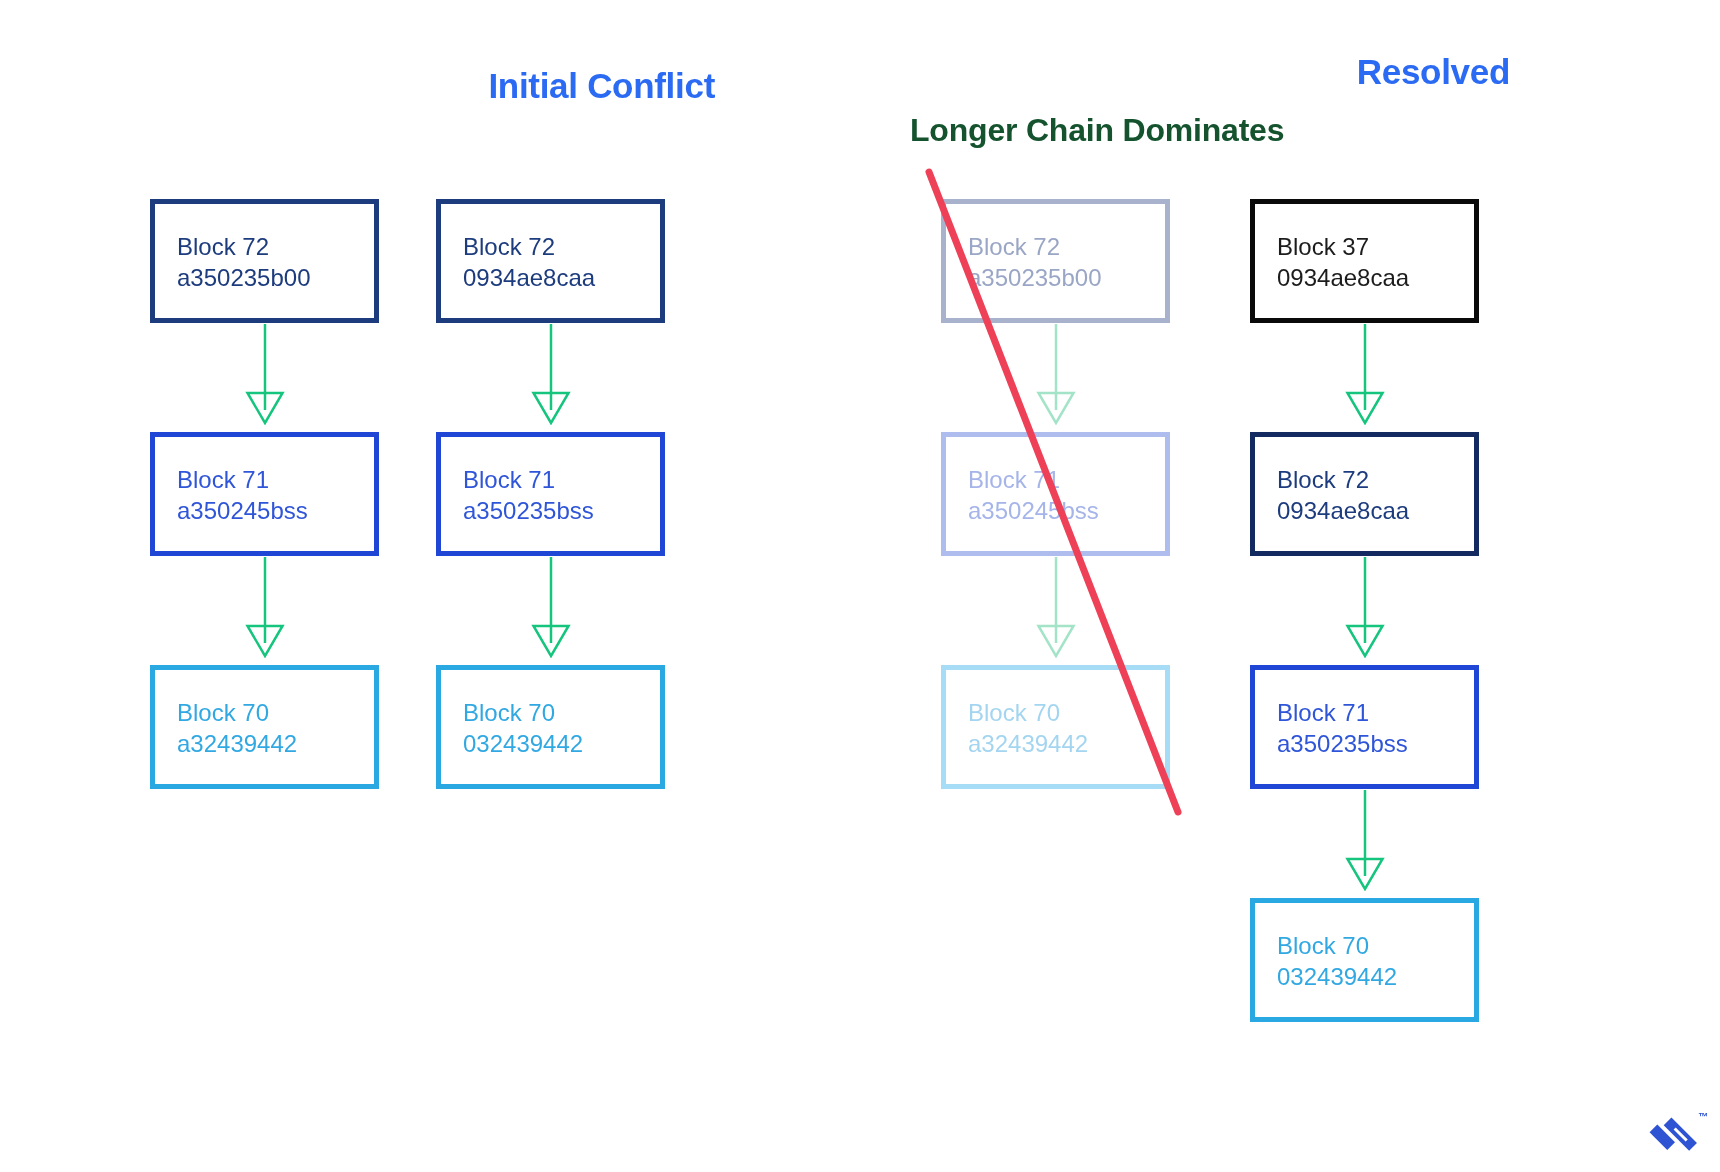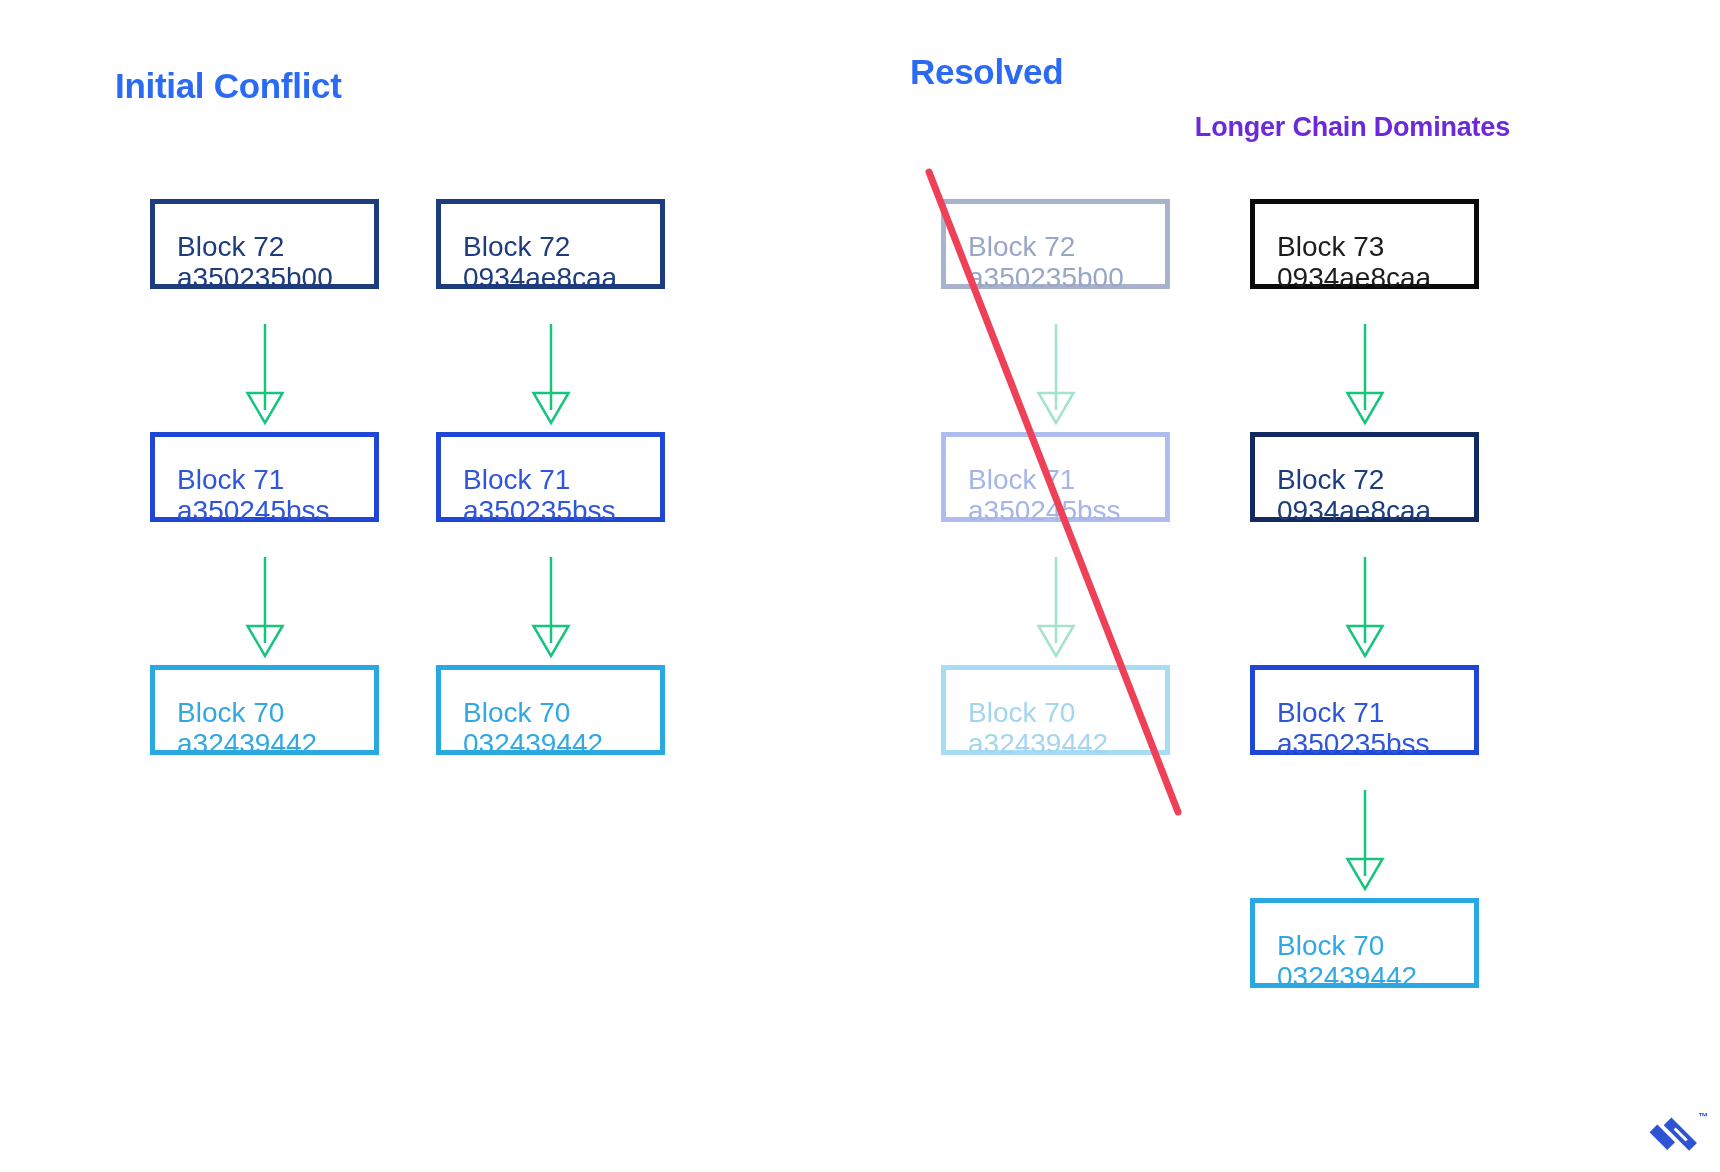--- a/index.html
+++ b/index.html
@@ -1,31 +1,31 @@
 <!DOCTYPE html>
 <html><head>
 <meta charset="utf-8">
 <style>
   html,body{margin:0;padding:0;background:#ffffff;}
   #canvas{
     position:relative;width:1720px;height:1172px;background:#ffffff;
     font-family:"Liberation Sans",sans-serif;overflow:hidden;
   }
   .panel-title{
-    position:absolute;width:600px;text-align:left;
+    position:absolute;width:600px;text-align:right;
     font-size:35px;font-weight:bold;color:#2b6af3;letter-spacing:-0.3px;
   }
   .panel-subtitle{
-    position:absolute;width:600px;text-align:right;
-    font-size:27px;font-weight:bold;color:#6d28d9;letter-spacing:-0.2px;
+    position:absolute;width:600px;text-align:left;
+    font-size:32px;font-weight:bold;color:#14532d;letter-spacing:-0.2px;
   }
   .block{
-    position:absolute;box-sizing:border-box;width:229px;height:90px;
+    position:absolute;box-sizing:border-box;width:229px;height:124px;
     border:5px solid;background:#ffffff;
-    padding:27px 24px 0 22px;font-size:28px;line-height:31px;
+    padding:27px 24px 0 22px;font-size:24px;line-height:31px;
   }
   .block .bline{white-space:nowrap;}
   .navy      {border-color:#1d3c7e;color:#1d3c7e;}
   .darknavy  {border-color:#122a60;color:#1d3c7e;}
   .blue      {border-color:#2046d6;color:#2f55d8;}
   .cyan      {border-color:#29a8e1;color:#31a8e2;}
   .black     {border-color:#0a0a0a;color:#1c1c1c;}
   .faded-navy{border-color:#a9b2cd;color:#9aa6c5;}
   .faded-blue{border-color:#aebcee;color:#a5b4e9;}
   .faded-cyan{border-color:#a6dcf6;color:#a4d5f0;}
@@ -101,21 +101,21 @@
       </div>
       <svg class="arrow faded" width="40" height="101" viewBox="0 0 40 101" style="left: 1035.5px; top: 557px;">
         <line x1="20" y1="0" x2="20" y2="86" stroke-width="2.5"></line>
         <polygon points="2.5,69 37.5,69 20,99" stroke-width="2.5" stroke-linejoin="miter"></polygon>
       </svg>
       <div class="block faded-cyan" style="left: 941px; top: 665px;">
         <div class="bline">Block 70</div>
         <div class="bline">a32439442</div>
       </div>
       <div class="block black" style="left: 1250px; top: 199px;">
-        <div class="bline">Block 73</div>
+        <div class="bline">Block 37</div>
         <div class="bline">0934ae8caa</div>
       </div>
       <svg class="arrow" width="40" height="101" viewBox="0 0 40 101" style="left: 1344.5px; top: 324px;">
         <line x1="20" y1="0" x2="20" y2="86" stroke-width="2.5"></line>
         <polygon points="2.5,69 37.5,69 20,99" stroke-width="2.5" stroke-linejoin="miter"></polygon>
       </svg>
       <div class="block darknavy" style="left: 1250px; top: 432px;">
         <div class="bline">Block 72</div>
         <div class="bline">0934ae8caa</div>
       </div>

